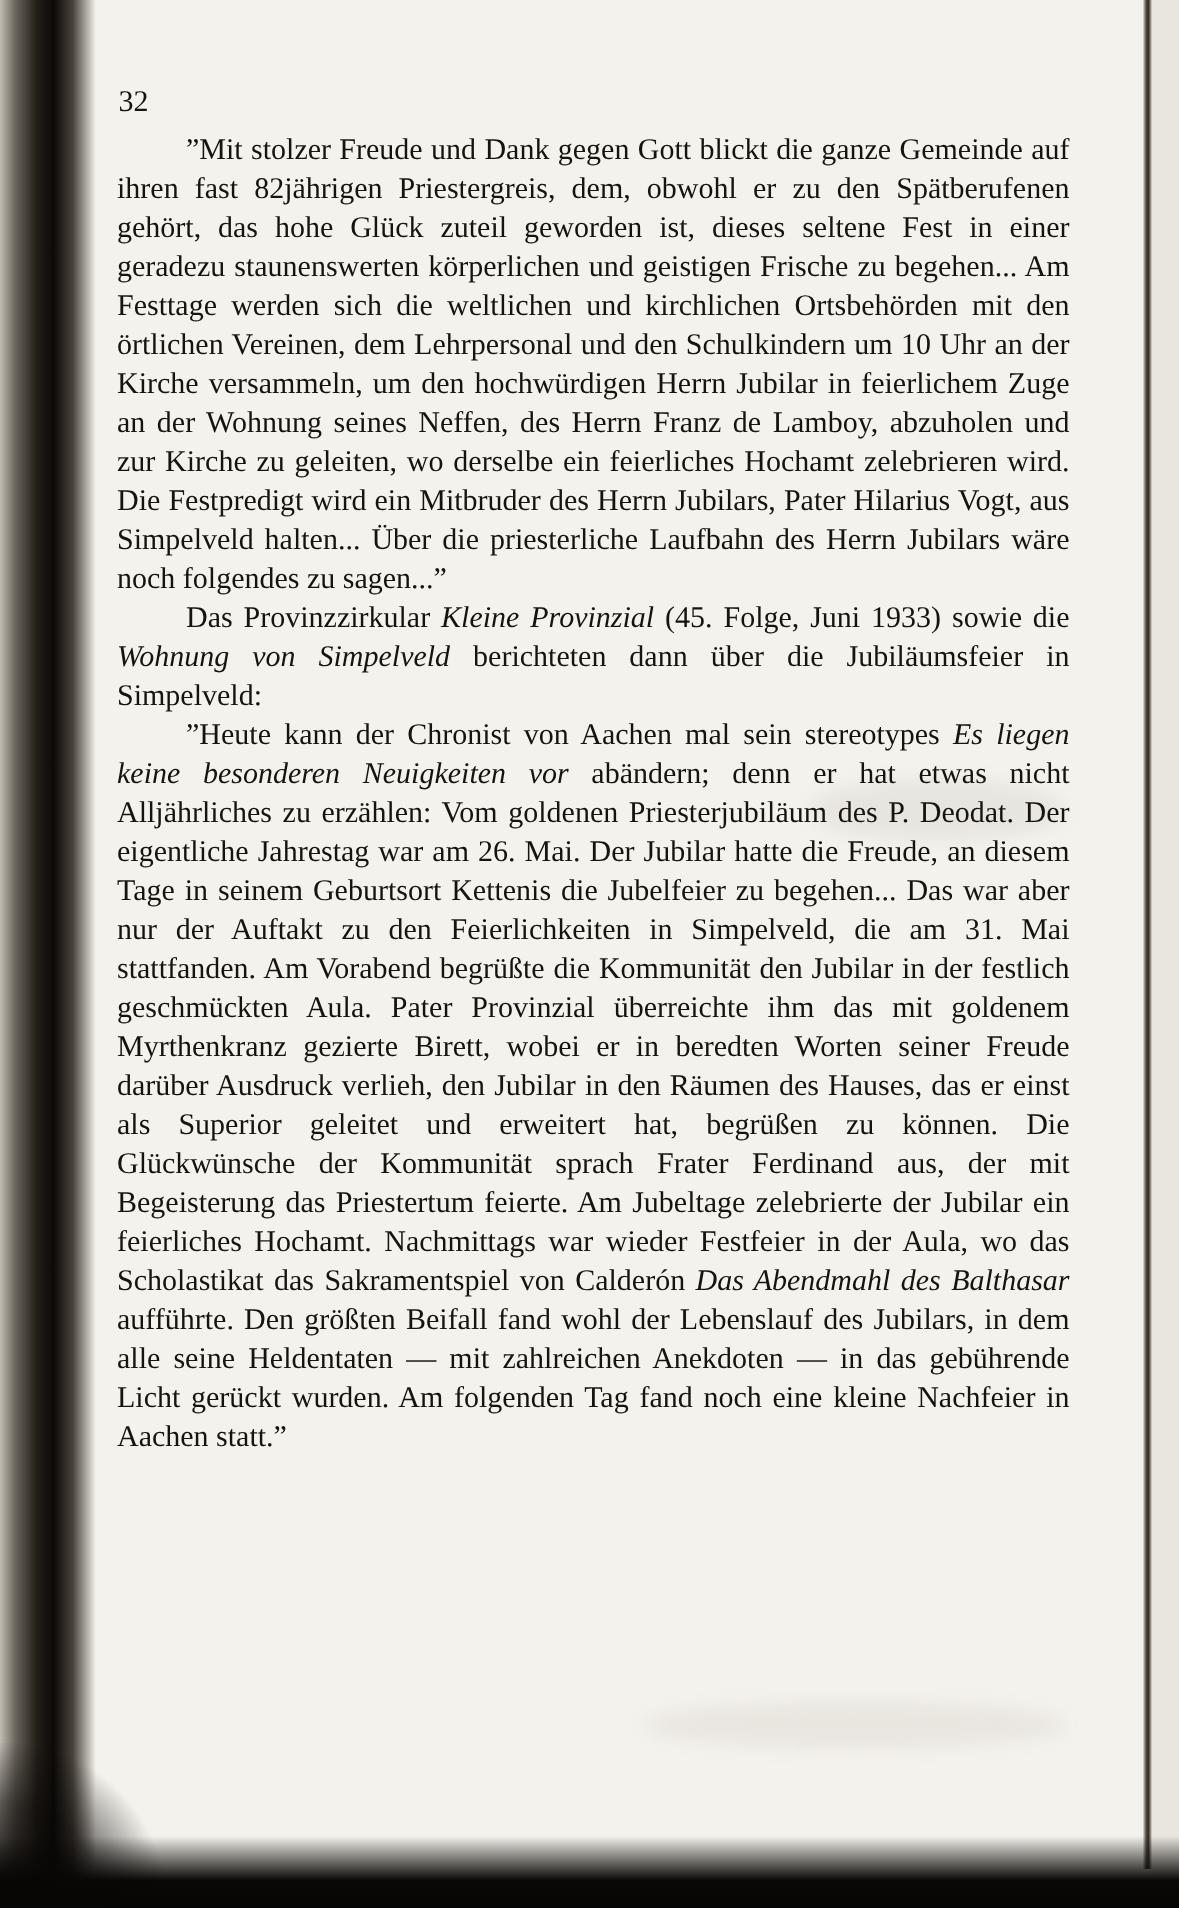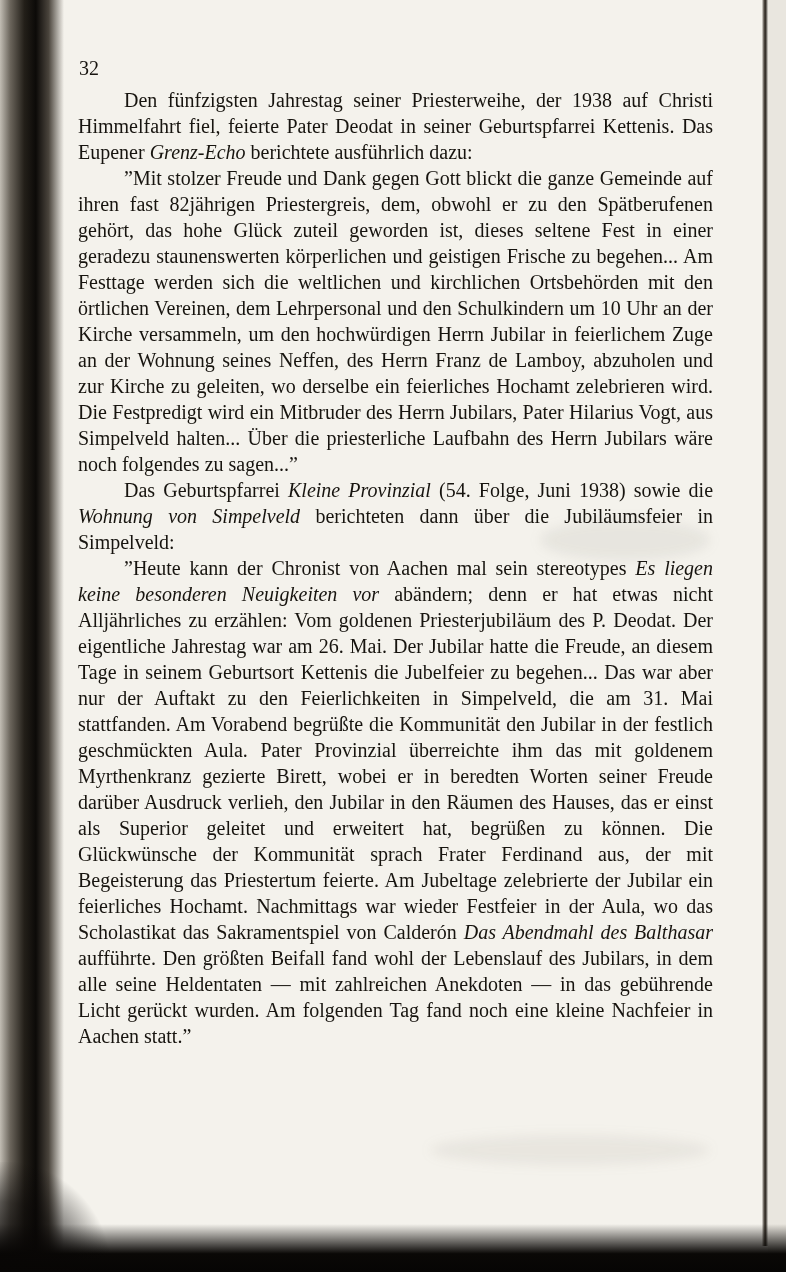--- a/index.html
+++ b/index.html
@@ -119,19 +119,18 @@
   <div class="right-edge-strip"></div>
   <div class="right-scan-line"></div>
   <div class="smudge smudge-1"></div>
   <div class="smudge smudge-2"></div>
   <div class="bottom-band"></div>
   <div class="corner-shadow"></div>
 
   <div class="page-number">32</div>
 
   <div class="text-body">
-      <p><span>Den fünfzigsten Jahrestag seiner Priesterweihe, der 1938 auf Christi Himmelfahrt fiel, feierte Pater Deodat in seiner Geburtspfarrei Kettenis. Das Eupener </span><em>Grenz-Echo</em><span> berichtete ausführlich dazu:</span></p>
       <p><span>”Mit stolzer Freude und Dank gegen Gott blickt die ganze Gemeinde auf ihren fast 82jährigen Priestergreis, dem, obwohl er zu den Spätberufenen gehört, das hohe Glück zuteil geworden ist, dieses seltene Fest in einer geradezu staunenswerten körperlichen und geistigen Frische zu begehen... Am Festtage werden sich die weltlichen und kirchlichen Ortsbehörden mit den örtlichen Vereinen, dem Lehrpersonal und den Schulkindern um 10 Uhr an der Kirche versammeln, um den hochwürdigen Herrn Jubilar in feierlichem Zuge an der Wohnung seines Neffen, des Herrn Franz de Lamboy, abzuholen und zur Kirche zu geleiten, wo derselbe ein feierliches Hochamt zelebrieren wird. Die Festpredigt wird ein Mitbruder des Herrn Jubilars, Pater Hilarius Vogt, aus Simpelveld halten... Über die priesterliche Laufbahn des Herrn Jubilars wäre noch folgendes zu sagen...”</span></p>
-      <p><span>Das Geburtspfarrei </span><em>Kleine Provinzial</em><span> (54. Folge, Juni 1938) sowie die </span><em>Wohnung von Simpelveld</em><span> berichteten dann über die Jubiläumsfeier in Simpelveld:</span></p>
+      <p><span>Das Provinzzirkular </span><em>Kleine Provinzial</em><span> (45. Folge, Juni 1933) sowie die </span><em>Wohnung von Simpelveld</em><span> berichteten dann über die Jubiläumsfeier in Simpelveld:</span></p>
       <p><span>”Heute kann der Chronist von Aachen mal sein stereotypes </span><em>Es liegen keine besonderen Neuigkeiten vor</em><span> abändern; denn er hat etwas nicht Alljährliches zu erzählen: Vom goldenen Priesterjubiläum des P. Deodat. Der eigentliche Jahrestag war am 26. Mai. Der Jubilar hatte die Freude, an diesem Tage in seinem Geburtsort Kettenis die Jubelfeier zu begehen... Das war aber nur der Auftakt zu den Feierlichkeiten in Simpelveld, die am 31. Mai stattfanden. Am Vorabend begrüßte die Kommunität den Jubilar in der festlich geschmückten Aula. Pater Provinzial überreichte ihm das mit goldenem Myrthenkranz gezierte Birett, wobei er in beredten Worten seiner Freude darüber Ausdruck verlieh, den Jubilar in den Räumen des Hauses, das er einst als Superior geleitet und erweitert hat, begrüßen zu können. Die Glückwünsche der Kommunität sprach Frater Ferdinand aus, der mit Begeisterung das Priestertum feierte. Am Jubeltage zelebrierte der Jubilar ein feierliches Hochamt. Nachmittags war wieder Festfeier in der Aula, wo das Scholastikat das Sakramentspiel von Calderón </span><em>Das Abendmahl des Balthasar</em><span> aufführte. Den größten Beifall fand wohl der Lebenslauf des Jubilars, in dem alle seine Heldentaten — mit zahlreichen Anekdoten — in das gebührende Licht gerückt wurden. Am folgenden Tag fand noch eine kleine Nachfeier in Aachen statt.”</span></p>
     </div>
 
 </div>
 
 </body></html>

